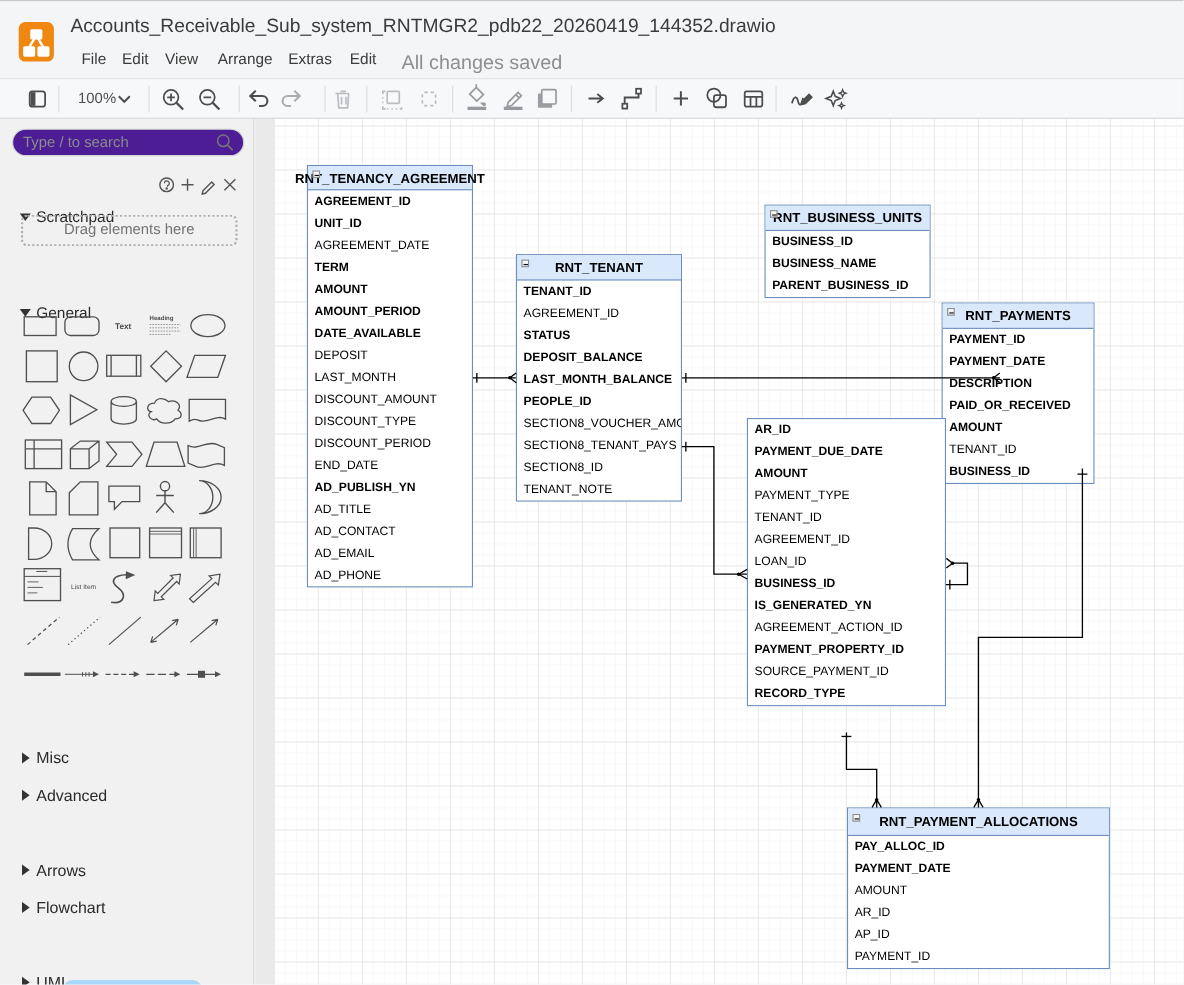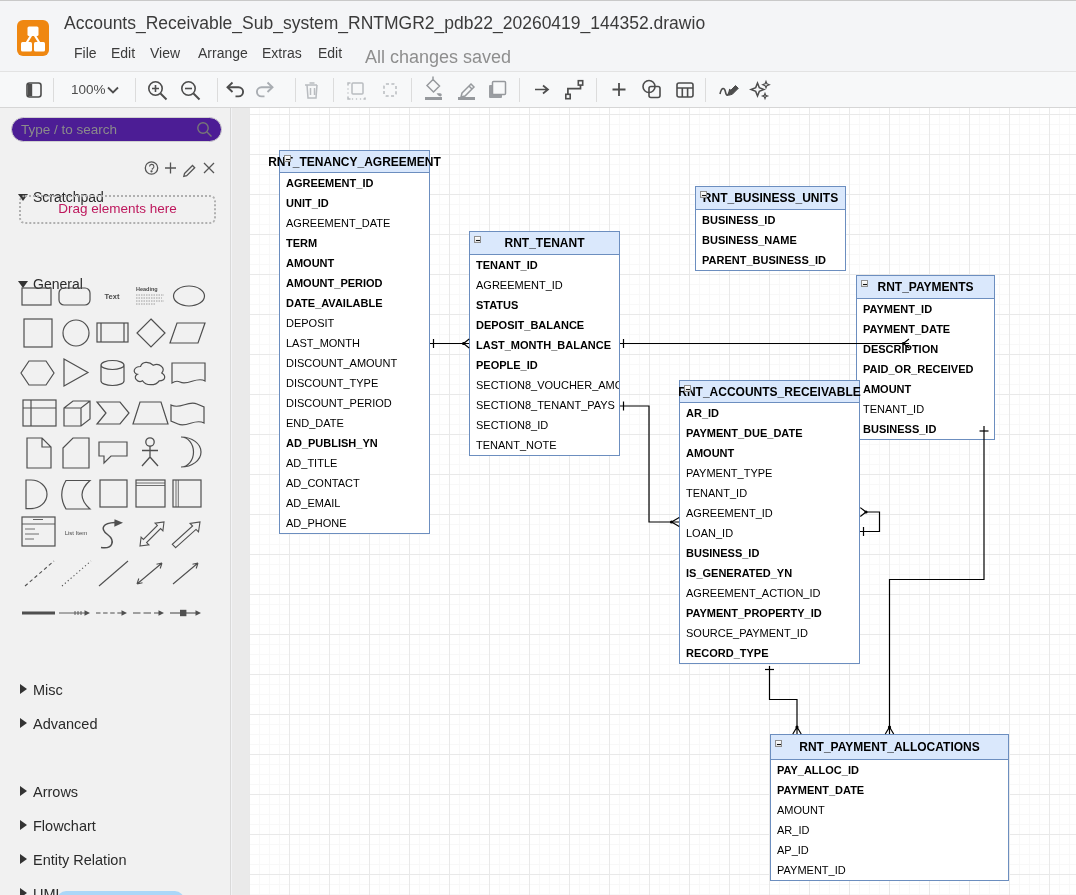--- a/index.html
+++ b/index.html
@@ -18,21 +18,21 @@
 
 #sidebar { position:absolute; left:0; top:108px; width:231px; height:787px; background:#f1f1f1; border-right:1px solid #d9d9d9; }
 #strack { position:absolute; left:232px; top:108px; width:17px; height:787px; background:#eaeaea; }
 #search { position:absolute; left:11px; top:9px; width:211px; height:25px; background:#4c1d95; border:1px solid #d0d0d0; border-radius:13px; }
 #search span { position:absolute; left:9px; top:4px; font-size:13.5px; color:#8b8b8b; }
 .secrow { position:absolute; left:0; width:231px; height:20px;margin-top:28px; }
 .tri-d { position:absolute; left:18px; top:6px; width:0; height:0; border-left:5px solid transparent; border-right:5px solid transparent; border-top:7px solid #333; }
 .tri-r { position:absolute; left:20px; top:3px; width:0; height:0; border-top:5.5px solid transparent; border-bottom:5.5px solid transparent; border-left:7px solid #333; }
 .sectxt { position:absolute; left:33px; top:1px; font-size:14.5px; color:#2a2a2a; }
 #dragbox { position:absolute; left:19px; top:87px; width:197px; height:29px; border:2px dotted #b0b0b0; border-radius:6px; }
-#dragbox span { position:absolute; width:100%; text-align:center; top:4px; font-size:13.5px; color:#be185d; }
+#dragbox span { position:absolute; width:100%; text-align:center; top:4px; font-size:13.5px; color:#737373; }
 #bluepill { position:absolute; left:57px; top:783px; width:127px; height:20px; background:#abd7f8; border-radius:9px; }
 
 #canvas { position:absolute; left:248px; top:108px; width:828px; height:787px; border-left:1px solid #d8d8d8; background-color:#ffffff;
  background-image:
   linear-gradient(to right, #e9e9e9 1px, transparent 1px),
   linear-gradient(to bottom, #e9e9e9 1px, transparent 1px),
   linear-gradient(to right, #f8f8f8 1px, transparent 1px),
   linear-gradient(to bottom, #f8f8f8 1px, transparent 1px);
  background-size:40px 40px, 40px 40px, 10px 10px, 10px 10px;
  background-position:0 0, 0 6px, 0 0, 0 6px; }
@@ -155,24 +155,20 @@
         <div class="sectxt">Advanced</div>
       </div>
   <div class="secrow" style="top:647px">
         <div class="tri-r"></div>
         <div class="sectxt">Arrows</div>
       </div>
   <div class="secrow" style="top:681px">
         <div class="tri-r"></div>
         <div class="sectxt">Flowchart</div>
       </div>
-  <div class="secrow" style="top:715px">
-        <div class="tri-r"></div>
-        <div class="sectxt">Entity Relation</div>
-      </div>
   <div class="secrow" style="top:749px">
         <div class="tri-r"></div>
         <div class="sectxt">UML</div>
       </div>
   <div id="bluepill"></div>
   <svg width="231" height="560" style="position:absolute;left:0;top:0" fill="none">
    <g stroke="#777" stroke-width="1.4">
     <circle cx="203" cy="20" r="5.2"></circle>
           <path d="M207,24 L211.5,28.5"></path>
    </g>
@@ -328,24 +324,20 @@
   <div class="row b">PAYMENT_ID</div>
   <div class="row b">PAYMENT_DATE</div>
   <div class="row b">DESCRIPTION</div>
   <div class="row b">PAID_OR_RECEIVED</div>
   <div class="row b">AMOUNT</div>
   <div class="row">TENANT_ID</div>
   <div class="row b">BUSINESS_ID</div>
 </div>
 
 <div class="tbl" id="t5" style="left:679px; top:380px; width:181px;">
-  <div class="hd" style="height:22px">
-        <b>RNT_ACCOUNTS_RECEIVABLE</b>
-        <div class="coll"></div>
-      </div>
   <div class="row b">AR_ID</div>
   <div class="row b">PAYMENT_DUE_DATE</div>
   <div class="row b">AMOUNT</div>
   <div class="row">PAYMENT_TYPE</div>
   <div class="row">TENANT_ID</div>
   <div class="row">AGREEMENT_ID</div>
   <div class="row">LOAN_ID</div>
   <div class="row b">BUSINESS_ID</div>
   <div class="row b">IS_GENERATED_YN</div>
   <div class="row">AGREEMENT_ACTION_ID</div>

